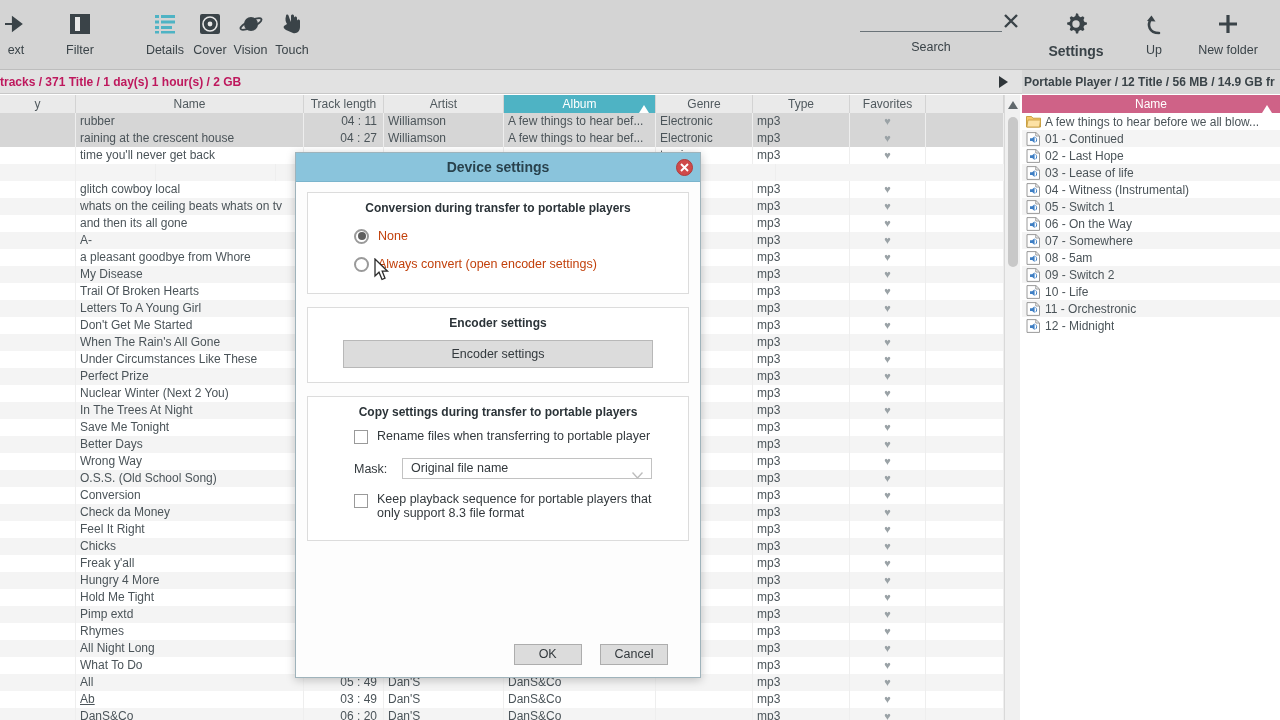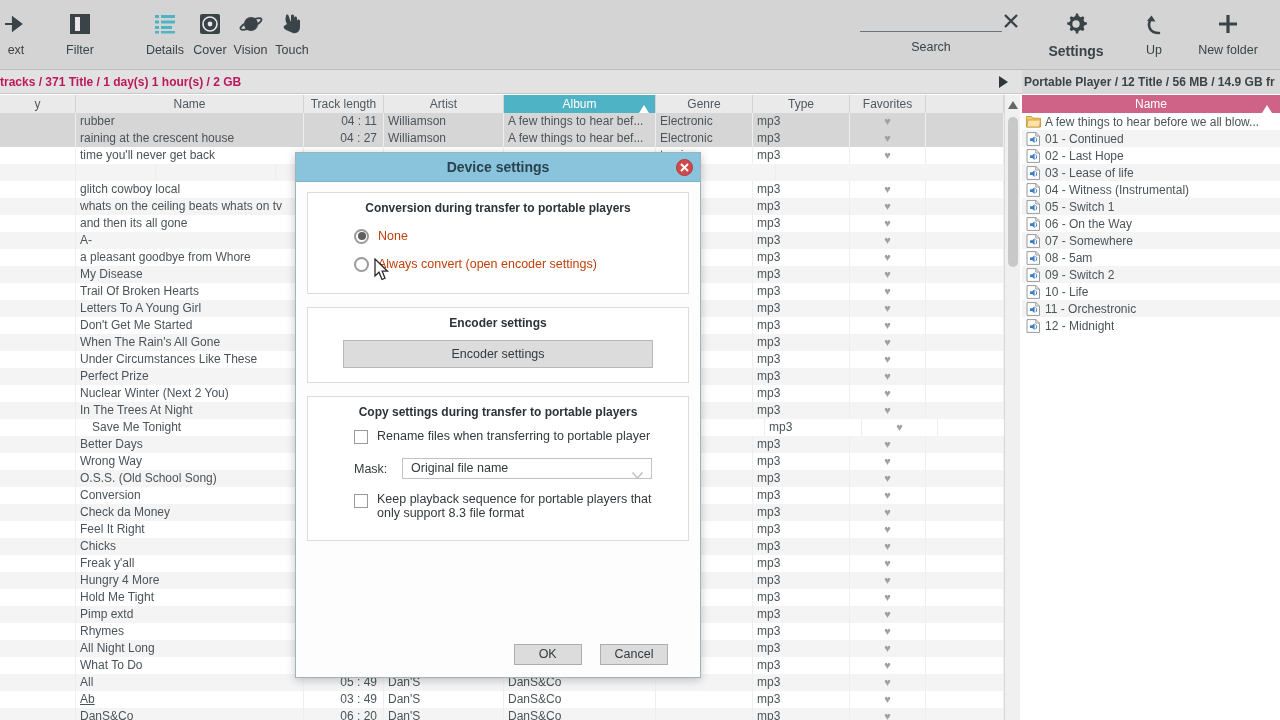--- a/index.html
+++ b/index.html
@@ -507,21 +507,21 @@
           <div class="td num" style="width: 80px; flex: 0 0 80px;"></div>
           <div class="td " style="width: 120px; flex: 0 0 120px;"></div>
           <div class="td " style="width: 152px; flex: 0 0 152px;"></div>
           <div class="td " style="width: 97px; flex: 0 0 97px;"></div>
           <div class="td " style="width: 97px; flex: 0 0 97px;">mp3</div>
           <div class="td ctr heartcell" style="width: 76px; flex: 0 0 76px;"><span class="heart">♥</span></div>
           <div class="td " style="width: 78px; flex: 0 0 78px;"></div>
         </div>
         <div class="trow">
           <div class="td " style="width: 76px; flex: 0 0 76px;"></div>
-          <div class="td " style="width: 228px; flex: 0 0 228px; margin-left: 12px;">Save Me Tonight</div>
+          <div class="td " style="width: 228px; flex: 0 0 228px;">Save Me Tonight</div>
           <div class="td num" style="width: 80px; flex: 0 0 80px;"></div>
           <div class="td " style="width: 120px; flex: 0 0 120px;"></div>
           <div class="td " style="width: 152px; flex: 0 0 152px;"></div>
           <div class="td " style="width: 97px; flex: 0 0 97px;"></div>
           <div class="td " style="width: 97px; flex: 0 0 97px;">mp3</div>
           <div class="td ctr heartcell" style="width: 76px; flex: 0 0 76px;"><span class="heart">♥</span></div>
           <div class="td " style="width: 78px; flex: 0 0 78px;"></div>
         </div>
         <div class="trow alt">
           <div class="td " style="width: 76px; flex: 0 0 76px;"></div>

